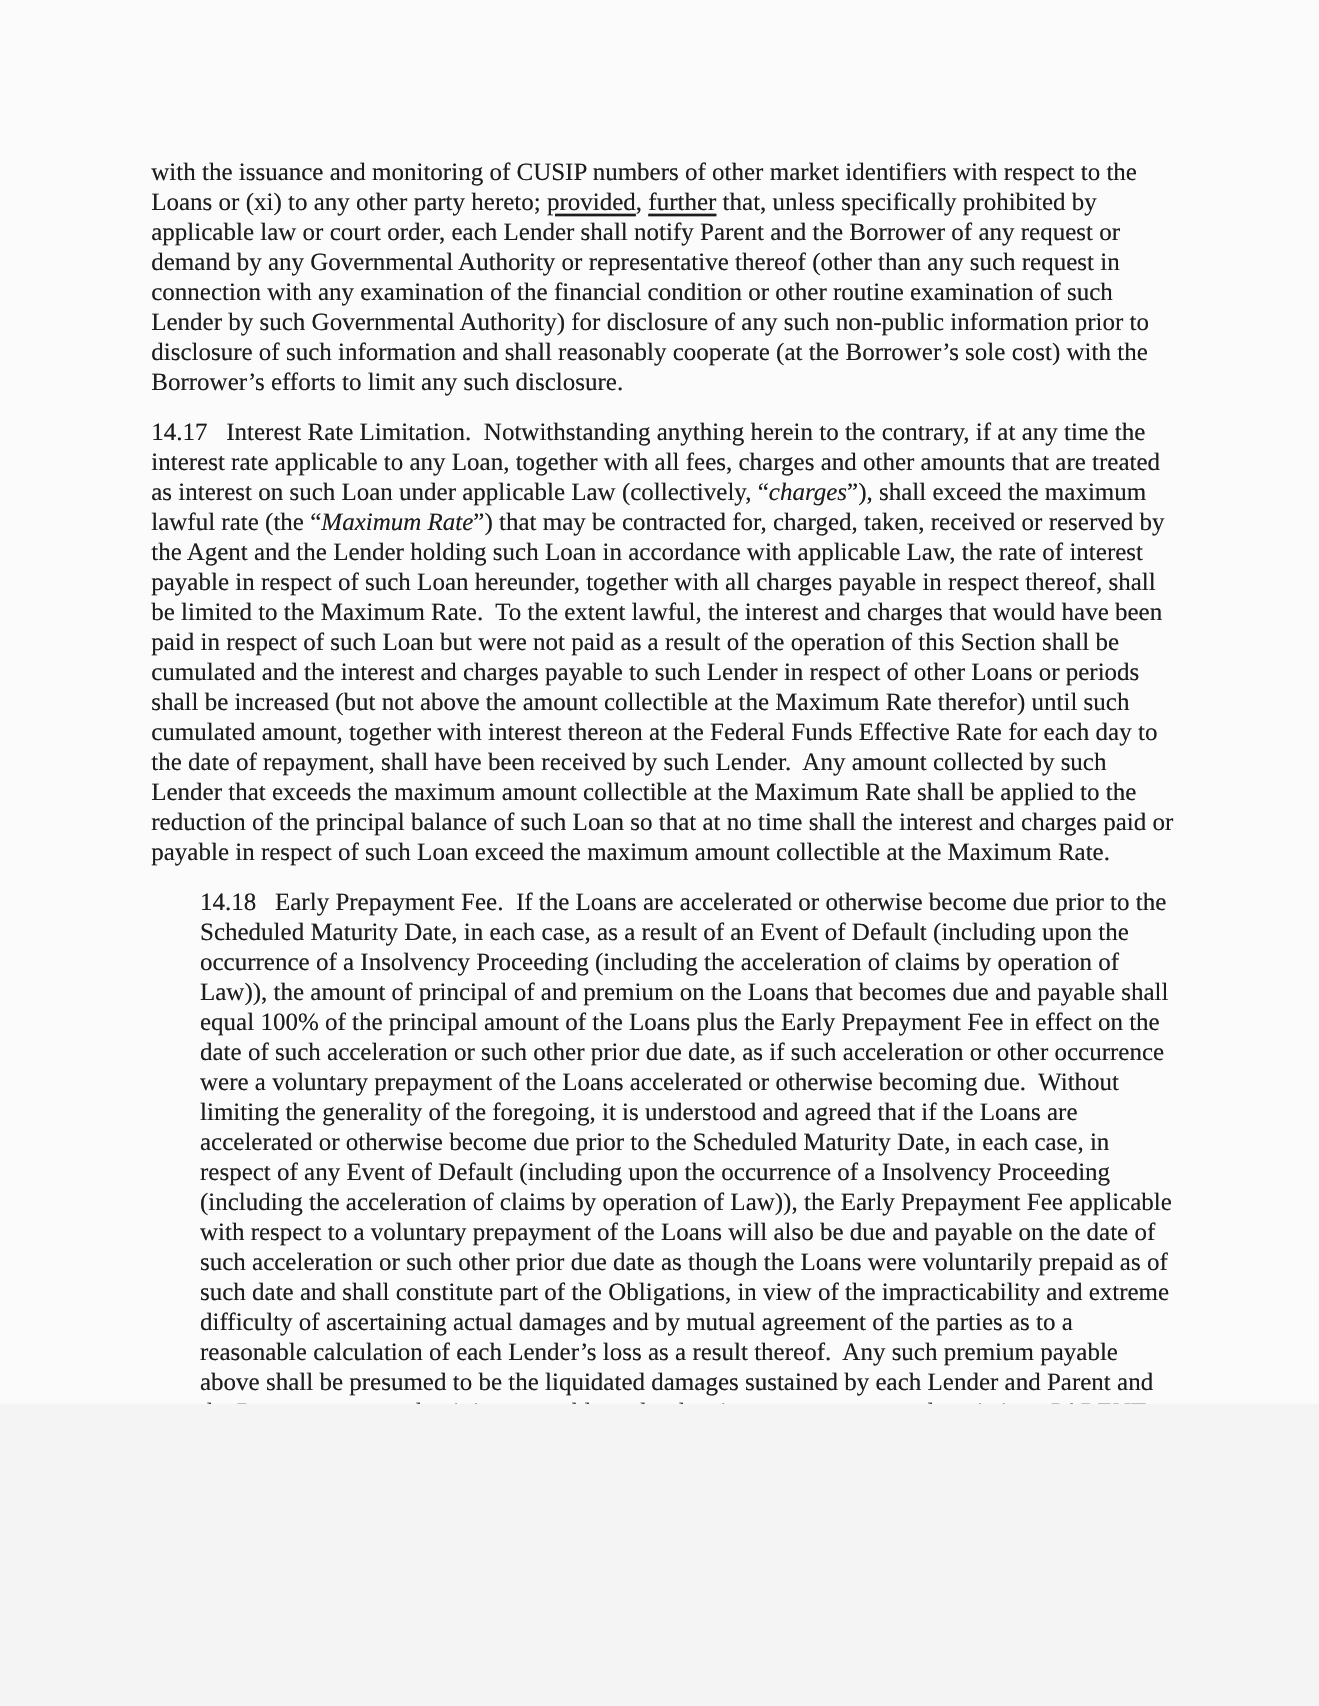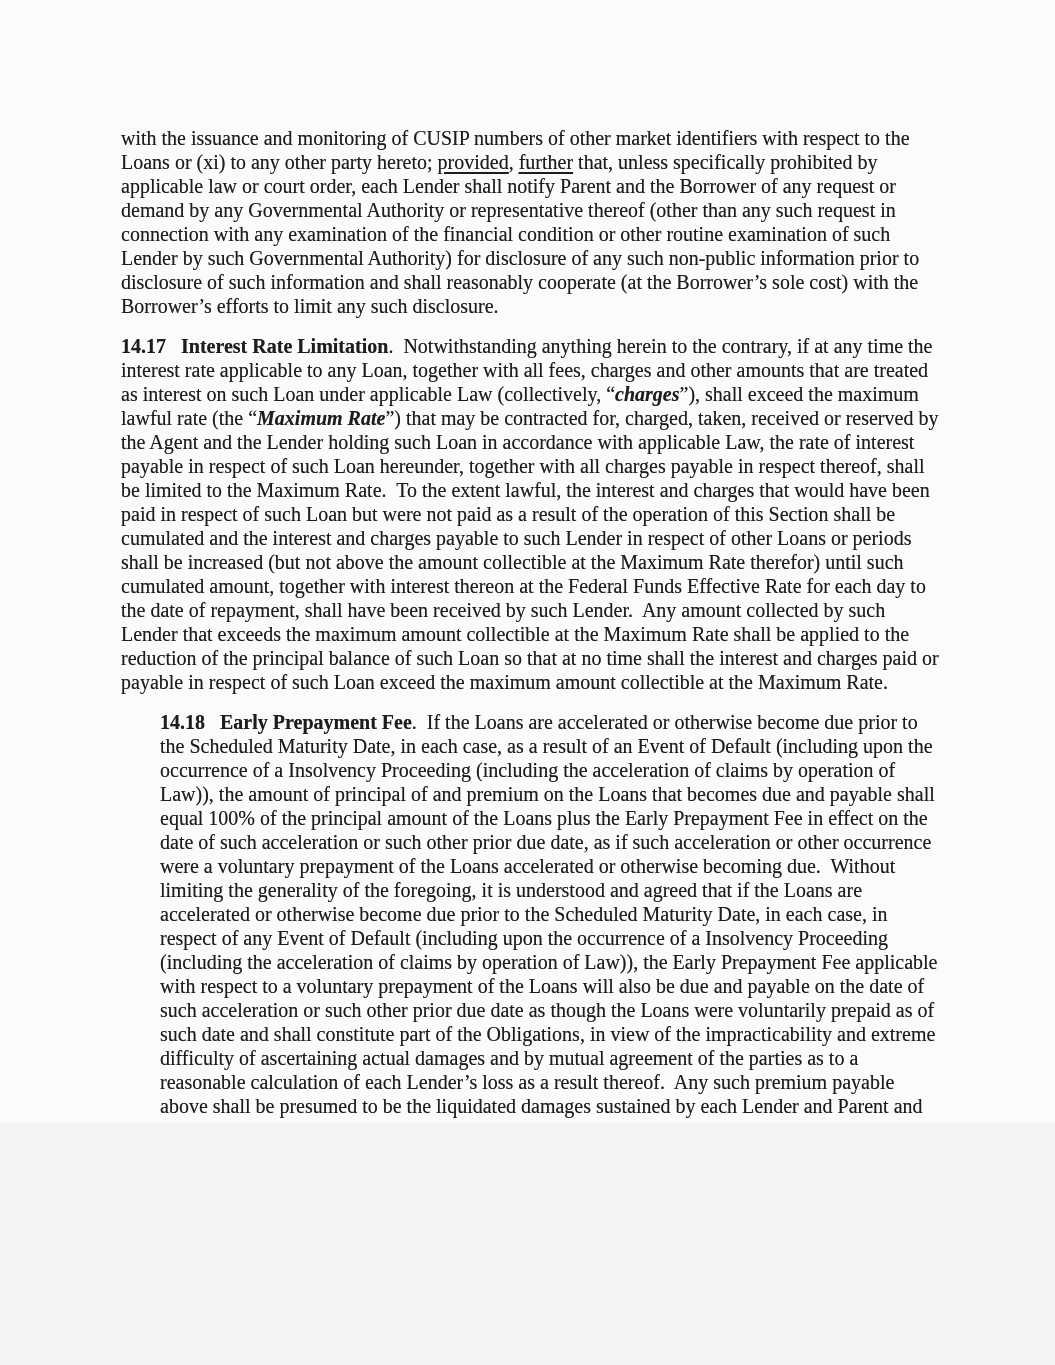--- a/index.html
+++ b/index.html
@@ -30,22 +30,22 @@
     text-align: left;
     text-shadow: 0 0 0.5px rgba(25,25,25,0.55);
   }
   .para {
     margin: 0 0 16px 0;
   }
   .para:last-child {
     margin-bottom: 0;
     margin-left: 39px;
   }
-  .b  { font-weight: bold; }
-  .bi { font-weight: bold; font-style: italic; }
+  .b  { font-weight: normal; }
+  .bi { font-weight: normal; font-style: italic; }
   .u  { text-decoration: underline; text-underline-offset: 3px; }
   .footer-page-number {
     position: absolute;
     top: 1255px;
     left: 0;
     width: 1055px;
     text-align: center;
     font-size: 19px;
     line-height: 24px;
     text-shadow: 0 0 0.5px rgba(25,25,25,0.55);

